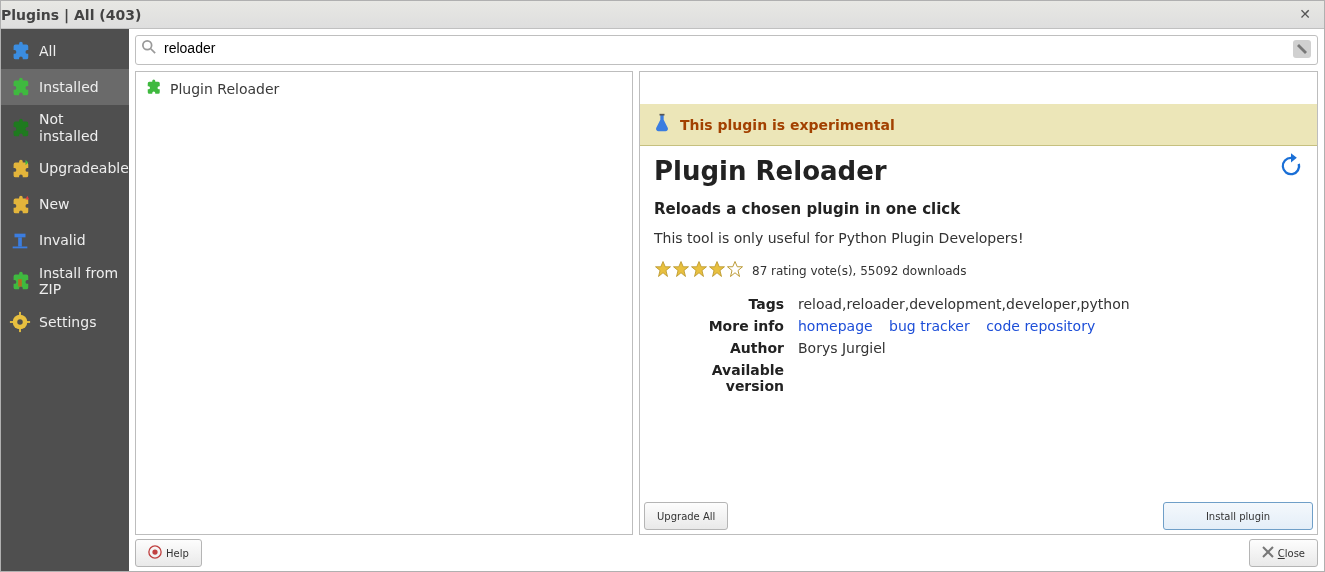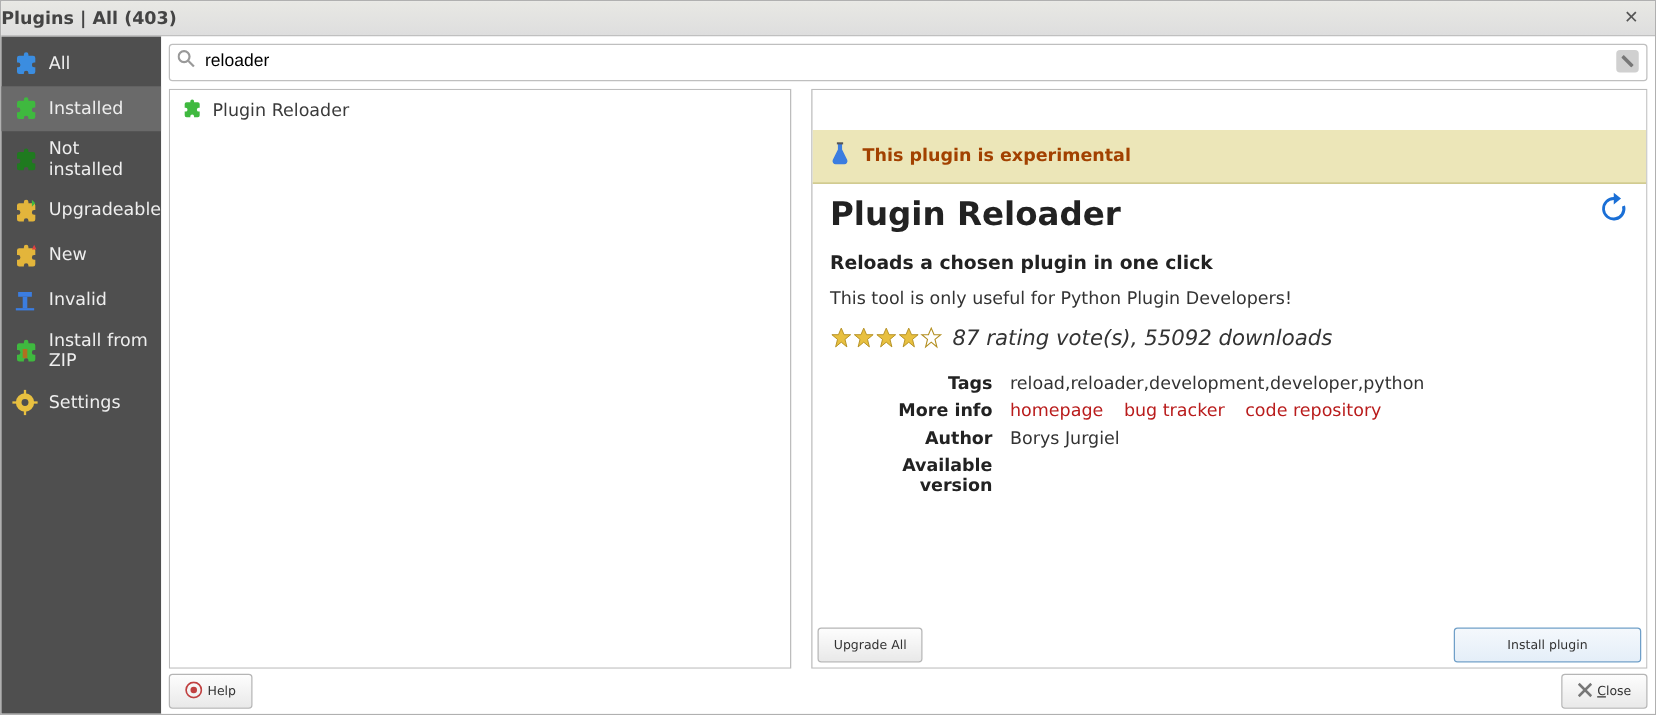--- a/index.html
+++ b/index.html
@@ -118,21 +118,21 @@
     color: #666;
     display: flex;
     align-items: center;
     justify-content: center;
     font-size: 11px;
     cursor: pointer;
   }
   .panels {
     flex: 1;
     display: flex;
-    gap: 16px;
+    gap: 6px;
     overflow: hidden;
   }
   .left-panel {
     width: 498px;
     border: 1px solid #bdbdbd;
     background: #fff;
     overflow: auto;
     padding: 4px;
   }
   .plugin-row {
@@ -187,44 +187,43 @@
     margin-bottom: 12px;
     color: #222;
   }
   .plugin-desc {
     color: #333;
     font-size: 14px;
     margin-bottom: 14px;
   }
   .rating-row {
     display: flex;
-    align-items: flex-start;
-    gap: 8px;
-    font-size: 17px;
+    align-items: flex-end;
+    gap: 8px;
+    font-size: 12px;
     color: #333;
     margin-bottom: 18px;
-    font-style: italic;
   }
   .stars { display:flex; gap:0px; }
   .star { width: 18px; height: 18px; }
   .meta-table {
     display: grid;
     grid-template-columns: 130px 1fr;
     row-gap: 6px;
     column-gap: 14px;
     font-size: 14px;
   }
   .meta-label {
     text-align: right;
     font-weight: bold;
     color: #222;
   }
   .meta-value { color: #333; }
   .meta-value a, .meta-value .link {
-    color: #b91c1c;
+    color: #1d4ed8;
     text-decoration: none;
     margin-right: 12px;
     cursor: pointer;
     text-align: center;
   }
   .action-row {
     display: flex;
     gap: 8px;
     padding: 6px 0 2px 0;
   }

